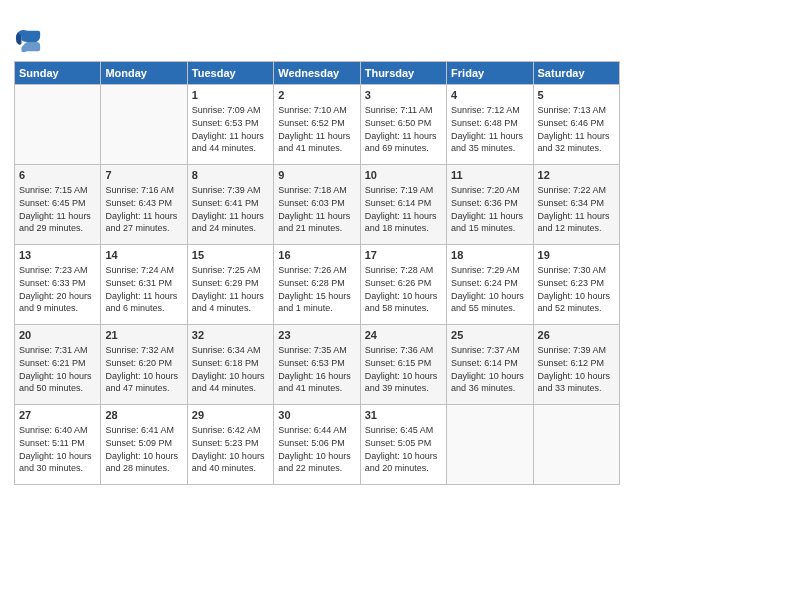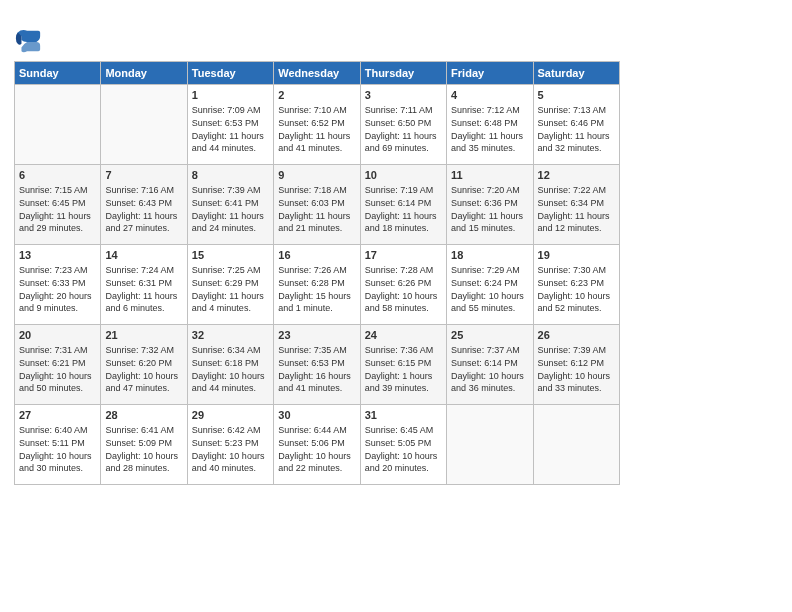--- a/index.html
+++ b/index.html
@@ -149,21 +149,21 @@
           <td><span class="day-num">16</span><span>Sunrise: 7:26 AM</span><br><span>Sunset: 6:28 PM</span><br><span>Daylight: 15 hours and 1 minute.</span></td>
           <td><span class="day-num">17</span><span>Sunrise: 7:28 AM</span><br><span>Sunset: 6:26 PM</span><br><span>Daylight: 10 hours and 58 minutes.</span></td>
           <td><span class="day-num">18</span><span>Sunrise: 7:29 AM</span><br><span>Sunset: 6:24 PM</span><br><span>Daylight: 10 hours and 55 minutes.</span></td>
           <td><span class="day-num">19</span><span>Sunrise: 7:30 AM</span><br><span>Sunset: 6:23 PM</span><br><span>Daylight: 10 hours and 52 minutes.</span></td>
         </tr>
         <tr>
           <td><span class="day-num">20</span><span>Sunrise: 7:31 AM</span><br><span>Sunset: 6:21 PM</span><br><span>Daylight: 10 hours and 50 minutes.</span></td>
           <td><span class="day-num">21</span><span>Sunrise: 7:32 AM</span><br><span>Sunset: 6:20 PM</span><br><span>Daylight: 10 hours and 47 minutes.</span></td>
           <td><span class="day-num">32</span><span>Sunrise: 6:34 AM</span><br><span>Sunset: 6:18 PM</span><br><span>Daylight: 10 hours and 44 minutes.</span></td>
           <td><span class="day-num">23</span><span>Sunrise: 7:35 AM</span><br><span>Sunset: 6:53 PM</span><br><span>Daylight: 16 hours and 41 minutes.</span></td>
-          <td><span class="day-num">24</span><span>Sunrise: 7:36 AM</span><br><span>Sunset: 6:15 PM</span><br><span>Daylight: 1 hours and 39 minutes.</span></td>
+          <td><span class="day-num">24</span><span>Sunrise: 7:36 AM</span><br><span>Sunset: 6:15 PM</span><br><span>Daylight: 10 hours and 39 minutes.</span></td>
           <td><span class="day-num">25</span><span>Sunrise: 7:37 AM</span><br><span>Sunset: 6:14 PM</span><br><span>Daylight: 10 hours and 36 minutes.</span></td>
           <td><span class="day-num">26</span><span>Sunrise: 7:39 AM</span><br><span>Sunset: 6:12 PM</span><br><span>Daylight: 10 hours and 33 minutes.</span></td>
         </tr>
         <tr>
           <td><span class="day-num">27</span><span>Sunrise: 6:40 AM</span><br><span>Sunset: 5:11 PM</span><br><span>Daylight: 10 hours and 30 minutes.</span></td>
           <td><span class="day-num">28</span><span>Sunrise: 6:41 AM</span><br><span>Sunset: 5:09 PM</span><br><span>Daylight: 10 hours and 28 minutes.</span></td>
           <td><span class="day-num">29</span><span>Sunrise: 6:42 AM</span><br><span>Sunset: 5:23 PM</span><br><span>Daylight: 10 hours and 40 minutes.</span></td>
           <td><span class="day-num">30</span><span>Sunrise: 6:44 AM</span><br><span>Sunset: 5:06 PM</span><br><span>Daylight: 10 hours and 22 minutes.</span></td>
           <td><span class="day-num">31</span><span>Sunrise: 6:45 AM</span><br><span>Sunset: 5:05 PM</span><br><span>Daylight: 10 hours and 20 minutes.</span></td>
           <td class="empty-cell"></td>

